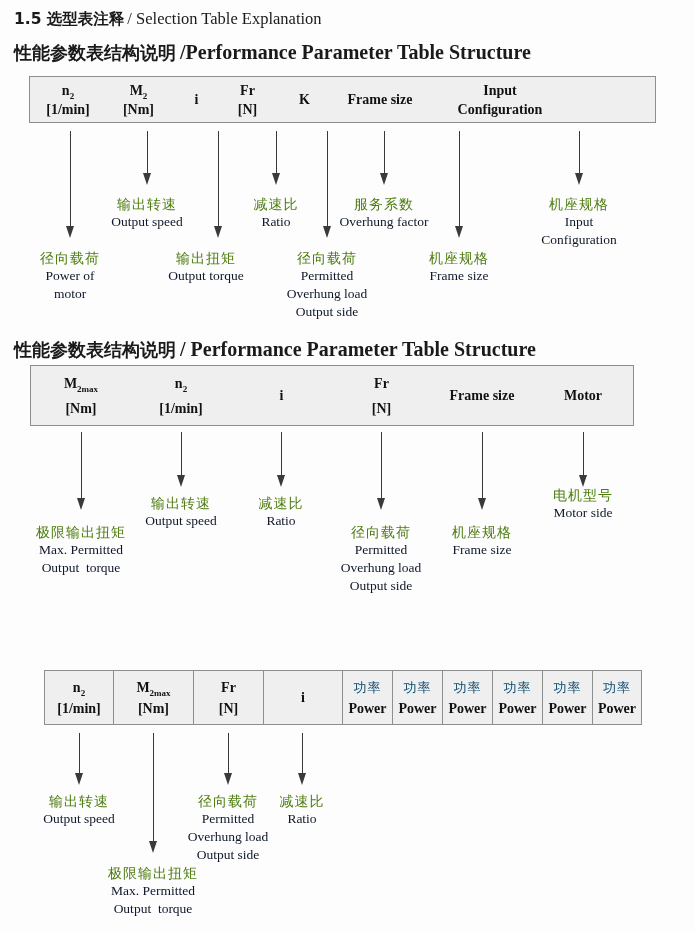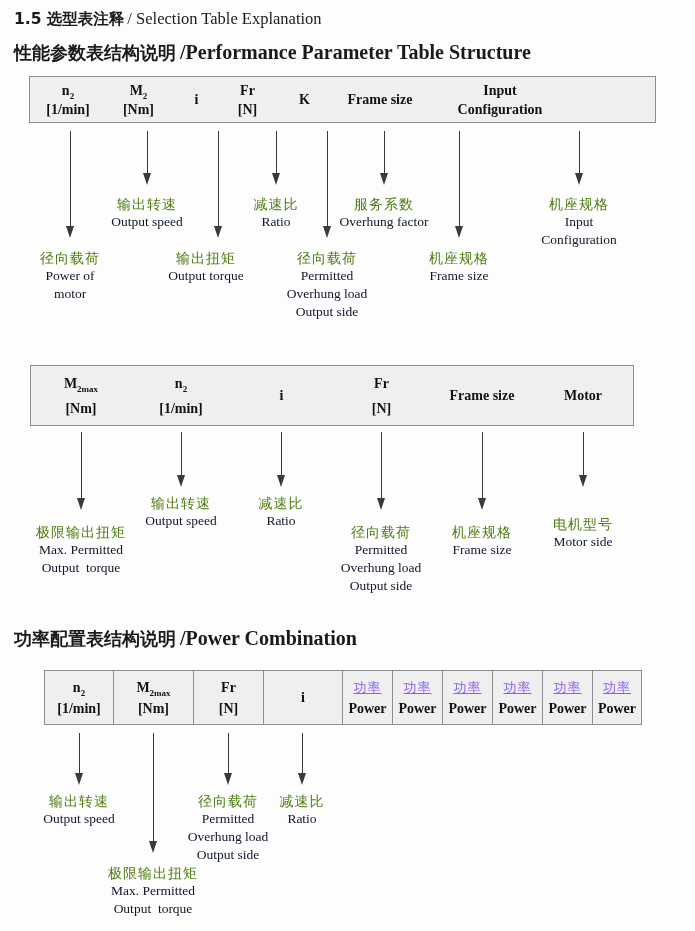--- a/index.html
+++ b/index.html
@@ -14,21 +14,21 @@
   .heading .en{font-family:"Liberation Serif",serif;font-weight:bold;font-size:20px;}
 
   .tbl{position:absolute;display:flex;align-items:stretch;background:#efefef;border:1px solid #8e8e8e;box-sizing:border-box;}
   .cell{box-sizing:border-box;flex:0 0 auto;display:flex;flex-direction:column;justify-content:center;align-items:center;
         font-family:"Liberation Serif",serif;font-weight:bold;font-size:14px;color:#111;}
   .t1 .cell{line-height:19px;}
   .t2 .cell{line-height:25px;}
   .t3 .cell{line-height:21px;border-right:1px solid #8e8e8e;}
   .t3 .cell:last-child{border-right:none;}
   sub{font-size:9px;line-height:0;}
-  .pzh{font-family:"DejaVu Sans",sans-serif;font-weight:normal;font-size:13px;color:#8b5cf6;letter-spacing:1px;text-decoration:underline;}
+  .pzh{font-family:"DejaVu Sans",sans-serif;font-weight:normal;font-size:13px;color:#0c4a6e;letter-spacing:1px;}
 
   .arrow{position:absolute;width:0;}
   .arrow .shaft{position:absolute;left:-0.5px;top:0;bottom:10px;width:1px;background:#3a3a3a;}
   .arrow .head{position:absolute;bottom:0;left:-4.5px;width:0;height:0;
                border-left:4.5px solid transparent;border-right:4.5px solid transparent;border-top:12px solid #3a3a3a;}
 
   .lbl{position:absolute;transform:translateX(-50%);text-align:center;white-space:nowrap;}
   .lbl .zh{font-family:"DejaVu Sans",sans-serif;font-size:14px;color:#4d7c0f;line-height:18px;letter-spacing:1px;}
   .lbl .en{font-family:"Liberation Serif",serif;font-size:13.5px;color:#0f172a;line-height:18px;}
 </style>
@@ -137,20 +137,24 @@
     <div class="zh">径向载荷</div>
     <div class="en">Permitted</div>
     <div class="en">Overhung load</div>
     <div class="en">Output side</div>
   </div>
   <div class="lbl" style="left:459px;top:249px">
     <div class="zh">机座规格</div>
     <div class="en">Frame size</div>
   </div>
 
+  <div class="heading" style="top:338px">
+    <span class="zh">性能参数表结构说明</span>
+    <span class="en">/ Performance Parameter Table Structure</span>
+  </div>
 
   <div class="tbl t2" style="left:30px;top:365px;width:604px;height:61px">
     <div class="cell" style="width:100px">
       <div><span>M</span><sub>2max</sub></div>
       <div>[Nm]</div>
     </div>
     <div class="cell" style="width:100px">
       <div><span>n</span><sub>2</sub></div>
       <div>[1/min]</div>
     </div>
@@ -195,44 +199,40 @@
     </div>
 
   <div class="lbl" style="left:181px;top:494px">
     <div class="zh">输出转速</div>
     <div class="en">Output speed</div>
   </div>
   <div class="lbl" style="left:281px;top:494px">
     <div class="zh">减速比</div>
     <div class="en">Ratio</div>
   </div>
-  <div class="lbl" style="left:583px;top:515px">
+  <div class="lbl" style="left:583px;top:486px">
     <div class="zh">电机型号</div>
     <div class="en">Motor side</div>
   </div>
   <div class="lbl" style="left:81px;top:523px">
     <div class="zh">极限输出扭矩</div>
     <div class="en">Max. Permitted</div>
     <div class="en">Output &nbsp;torque</div>
   </div>
   <div class="lbl" style="left:381px;top:523px">
     <div class="zh">径向载荷</div>
     <div class="en">Permitted</div>
     <div class="en">Overhung load</div>
     <div class="en">Output side</div>
   </div>
   <div class="lbl" style="left:482px;top:523px">
     <div class="zh">机座规格</div>
     <div class="en">Frame size</div>
   </div>
 
-  <div class="heading" style="top:627px">
-    <span class="zh">功率配置表结构说明</span>
-    <span class="en">/Power Combination</span>
-  </div>
 
   <div class="tbl t3" style="left:44px;top:670px;width:598px;height:55px">
     <div class="cell" style="width:69px">
       <div><span>n</span><sub>2</sub></div>
       <div>[1/min]</div>
     </div>
     <div class="cell" style="width:80px">
       <div><span>M</span><sub>2max</sub></div>
       <div>[Nm]</div>
     </div>

